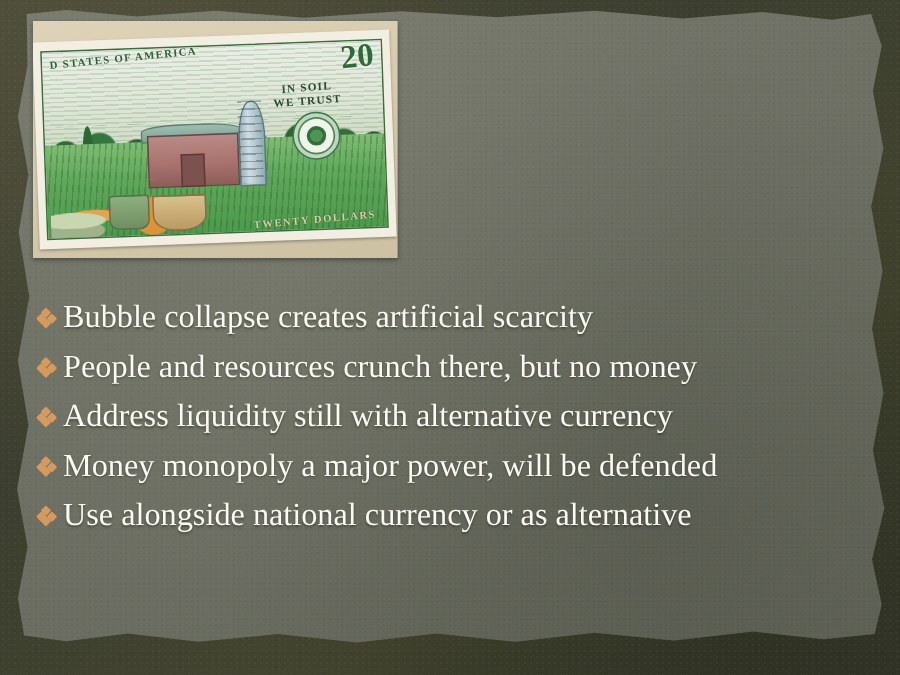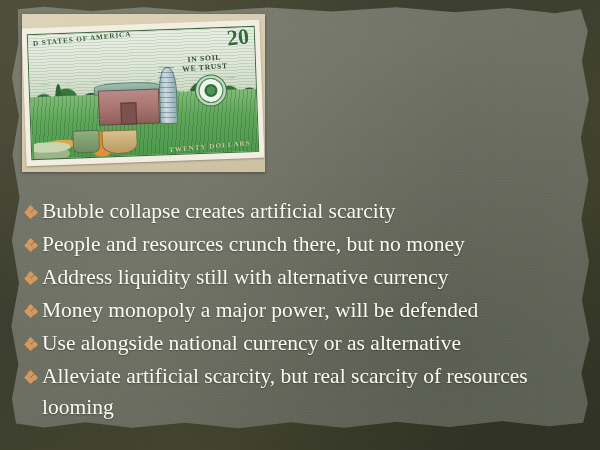--- a/index.html
+++ b/index.html
@@ -344,24 +344,15 @@
     </li>
     <li class="bullet">
       <span class="bullet-mark">
         <i class="n"></i>
           <i class="s"></i>
           <i class="w"></i>
           <i class="e"></i>
       </span>
       <span class="bullet-text">Use alongside national currency or as alternative</span>
     </li>
-    <li class="bullet">
-      <span class="bullet-mark">
-        <i class="n"></i>
-          <i class="s"></i>
-          <i class="w"></i>
-          <i class="e"></i>
-      </span>
-      <span class="bullet-text">Alleviate artificial scarcity, but real scarcity of resources looming</span>
-    </li>
   </ul>
 
 </div>
 
 </body></html>

